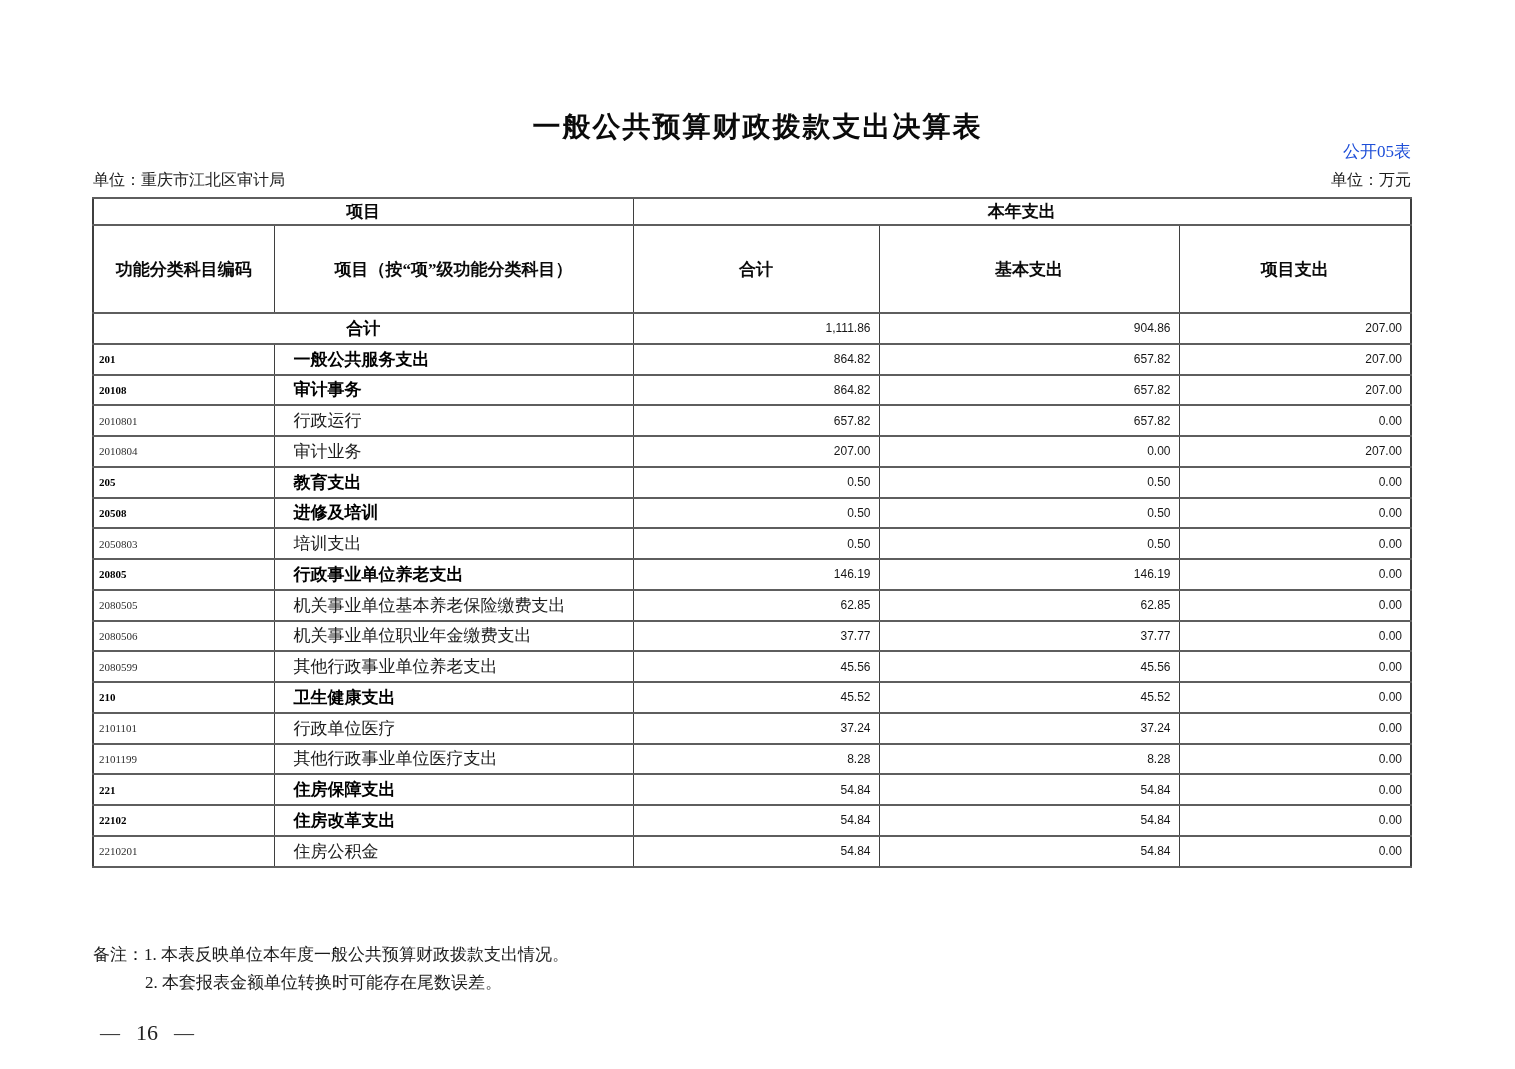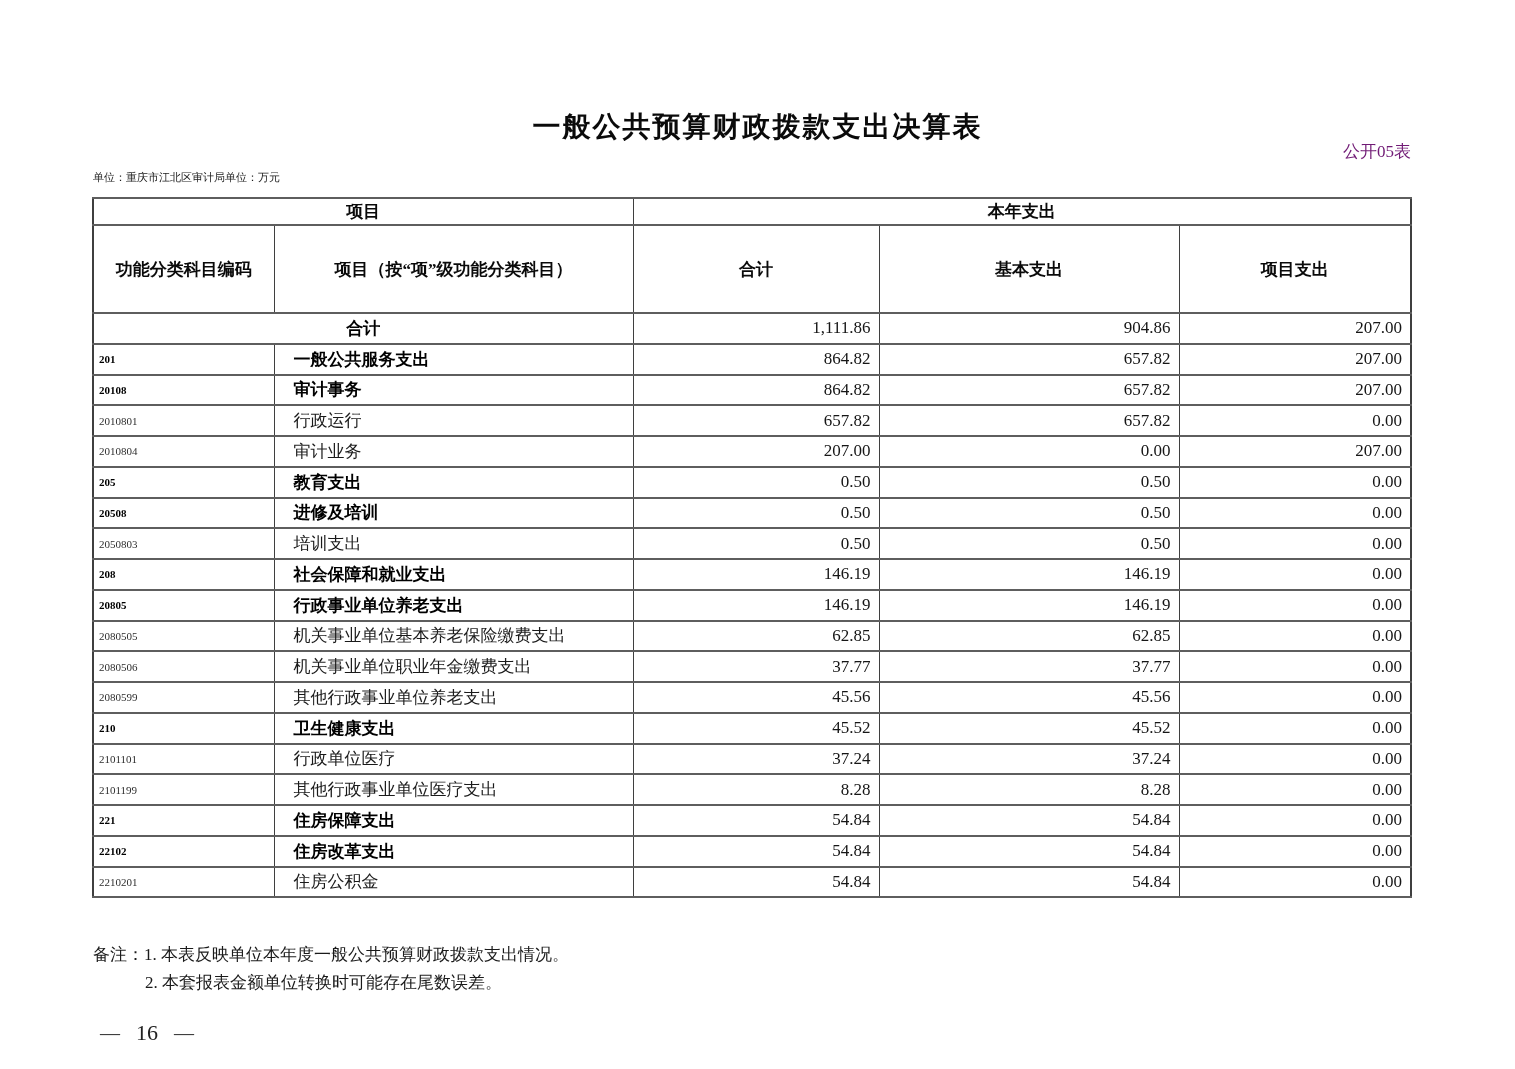--- a/index.html
+++ b/index.html
@@ -25,30 +25,31 @@
     font-weight: bold;
     letter-spacing: 2px;
     color: #0a0a0a;
     margin-top: 24px;
   }
   .doc-label {
     position: absolute;
     top: 140px;
     right: 104px;
     font-size: 17px;
-    color: #701a75;
+    color: #1d4ed8;
     text-align: right;
   }
   .units-line {
     position: absolute;
     top: 170px;
     left: 93px;
     width: 1318px;
     display: flex;
-    font-size: 11px;
+    justify-content: space-between;
+    font-size: 16px;
     color: #1c1c1c;
   }
   table.main-table {
     position: absolute;
     top: 197px;
     left: 92px;
     width: 1318px;
     border-collapse: collapse;
     table-layout: fixed;
     border: 2px solid #3f3f3f;
@@ -88,22 +89,22 @@
     color: #2e2e2e;
   }
   .cell-name {
     font-size: 17px;
     padding-left: 19px;
     color: #1a1a1a;
   }
   .cell-num {
     text-align: right;
     padding-right: 8px;
-    font-family: Liberation Serif, serif;
-    font-size: 17px;
+    font-family: Liberation Sans, sans-serif;
+    font-size: 12px;
     color: #161616;
     margin-left: 8px;
   }
   tr.bold-row .cell-code,
   tr.bold-row .cell-name {
     font-weight: bold;
     color: #000000;
   }
   .cell-total-label {
     text-align: center;
@@ -220,27 +221,20 @@
         <td class="cell-num">0.00</td>
       </tr>
       <tr>
         <td class="cell-code">2050803</td>
         <td class="cell-name">培训支出</td>
         <td class="cell-num">0.50</td>
         <td class="cell-num">0.50</td>
         <td class="cell-num">0.00</td>
       </tr>
       <tr class="bold-row">
-        <td class="cell-code">208</td>
-        <td class="cell-name">社会保障和就业支出</td>
-        <td class="cell-num">146.19</td>
-        <td class="cell-num">146.19</td>
-        <td class="cell-num">0.00</td>
-      </tr>
-      <tr class="bold-row">
         <td class="cell-code">20805</td>
         <td class="cell-name">行政事业单位养老支出</td>
         <td class="cell-num">146.19</td>
         <td class="cell-num">146.19</td>
         <td class="cell-num">0.00</td>
       </tr>
       <tr>
         <td class="cell-code">2080505</td>
         <td class="cell-name">机关事业单位基本养老保险缴费支出</td>
         <td class="cell-num">62.85</td>

